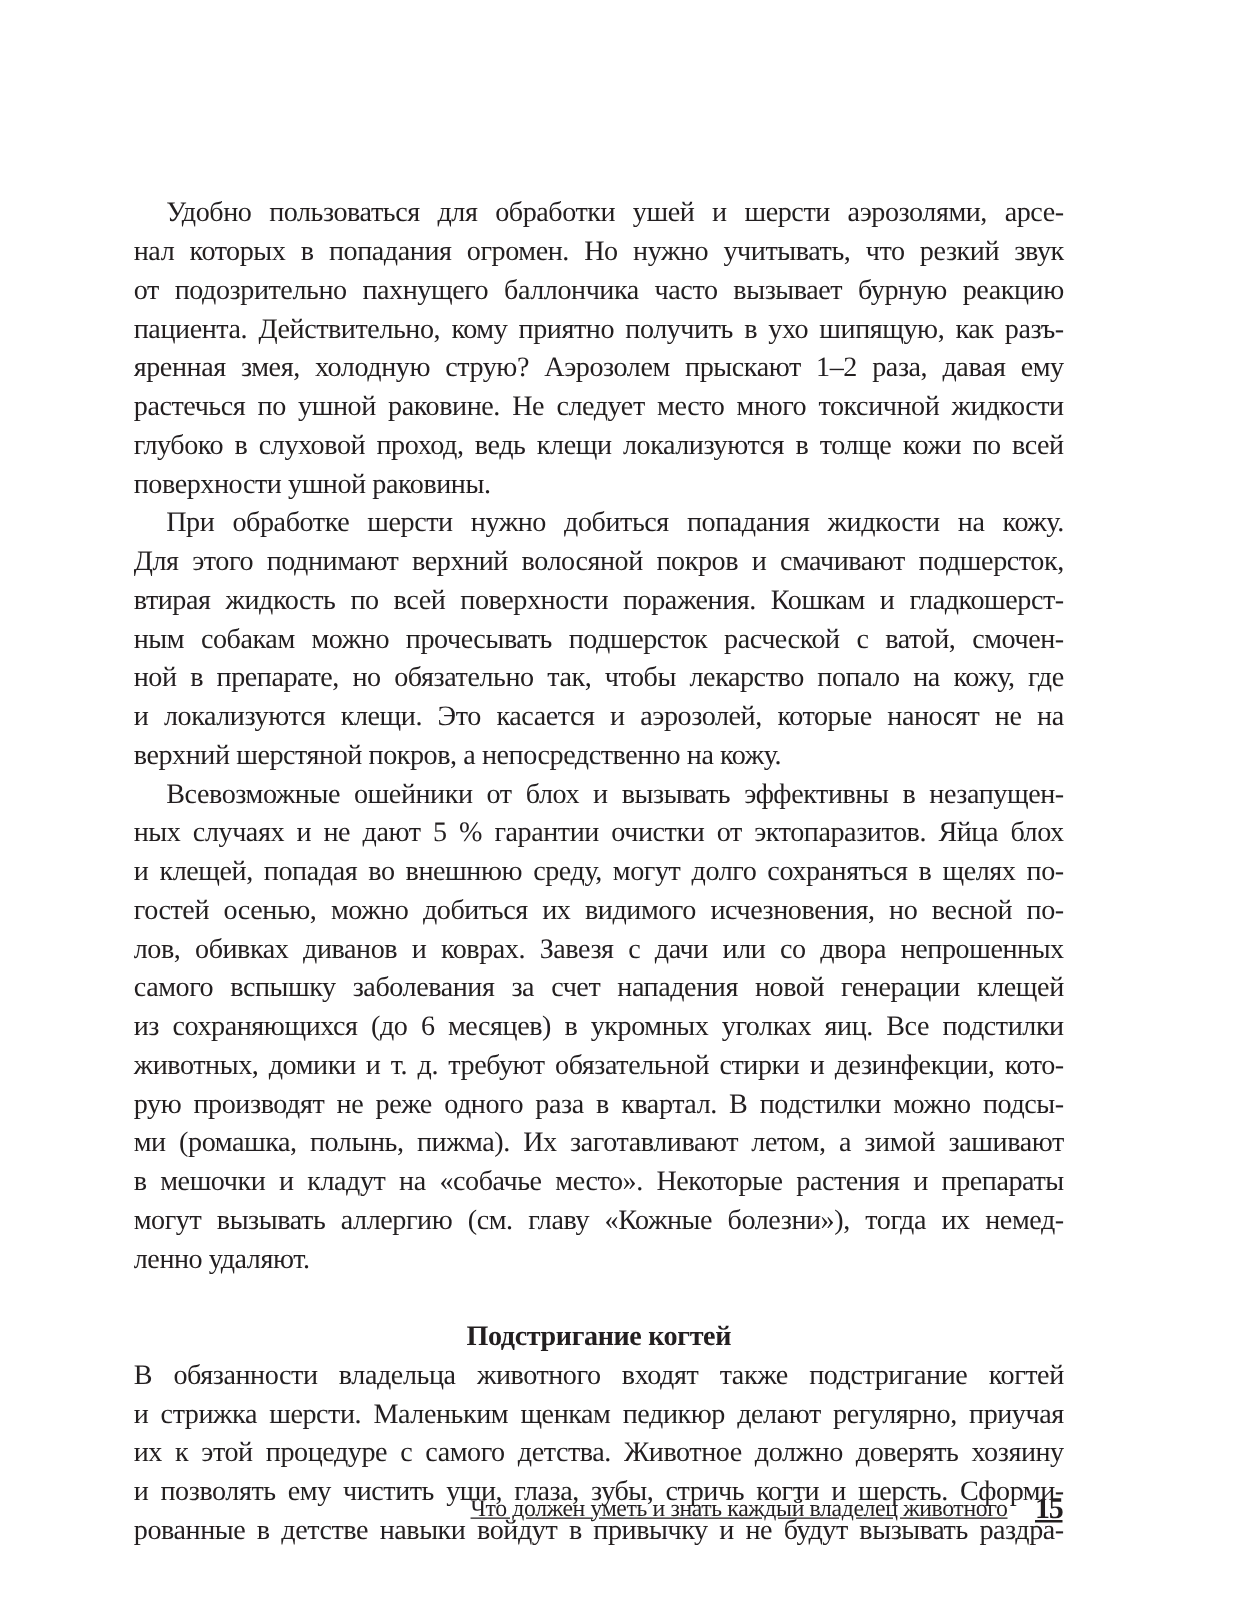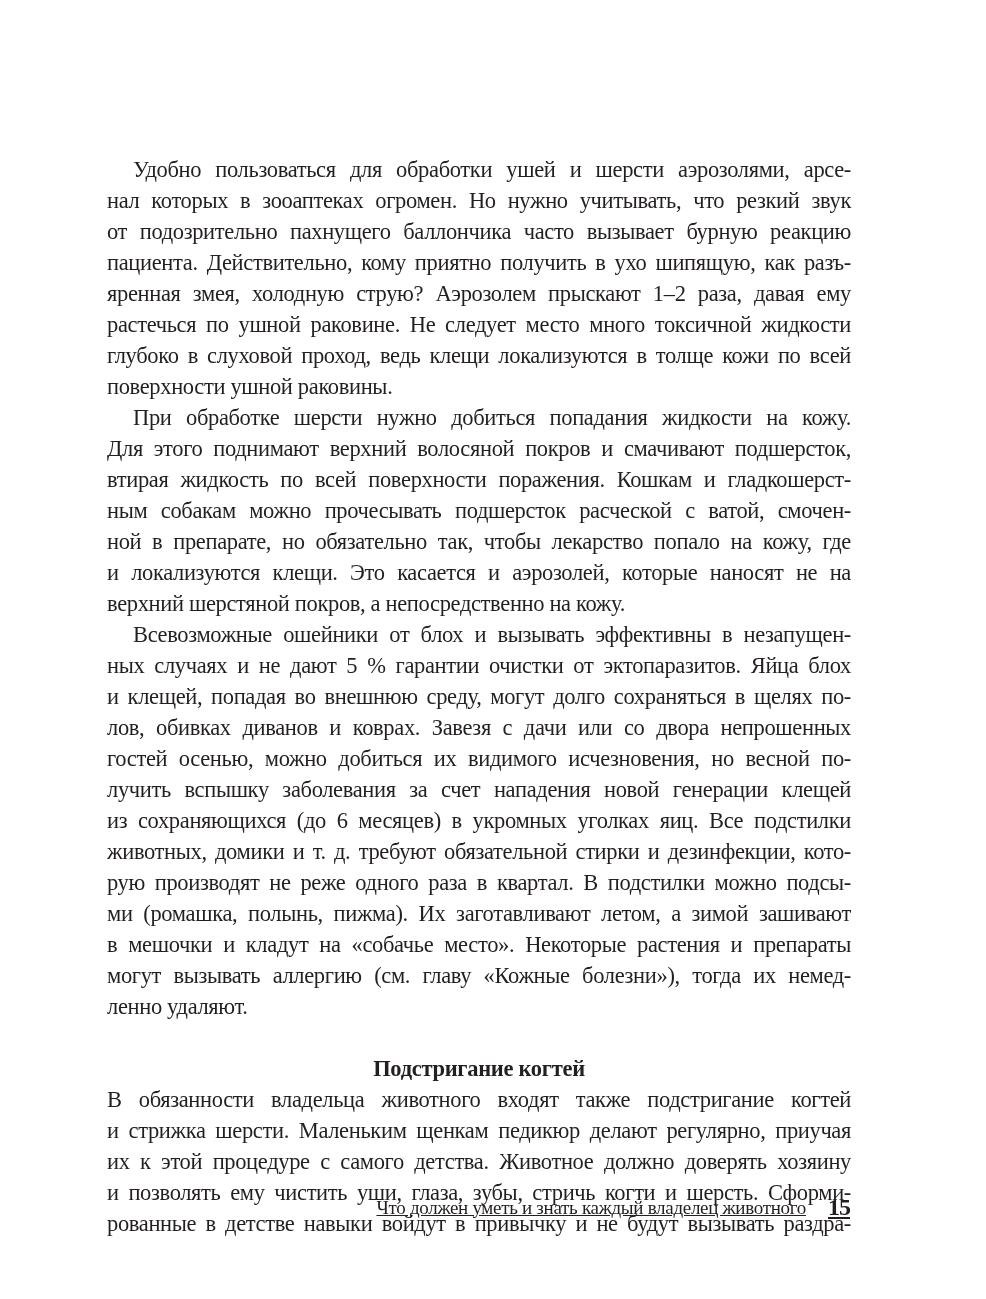--- a/index.html
+++ b/index.html
@@ -76,21 +76,21 @@
       letter-spacing: -1px;
     }
   </style>
 </head>
 <body>
 
 <div class="page">
 
   <div class="para">
     <span class="line first">Удобно пользоваться для обработки ушей и шерсти аэрозолями, арсе-</span>
-    <span class="line">нал которых в зооаптеках огромен. Но нужно учитывать, что резкий звук</span>
+    <span class="line">нал которых в попадания огромен. Но нужно учитывать, что резкий звук</span>
     <span class="line">от подозрительно пахнущего баллончика часто вызывает бурную реакцию</span>
     <span class="line">пациента. Действительно, кому приятно получить в ухо шипящую, как разъ-</span>
     <span class="line">яренная змея, холодную струю? Аэрозолем прыскают 1–2 раза, давая ему</span>
     <span class="line">растечься по ушной раковине. Не следует место много токсичной жидкости</span>
     <span class="line">глубоко в слуховой проход, ведь клещи локализуются в толще кожи по всей</span>
     <span class="line last">поверхности ушной раковины.</span>
   </div>
 
   <div class="para">
     <span class="line first">При обработке шерсти нужно добиться попадания жидкости на кожу.</span>
@@ -99,23 +99,23 @@
     <span class="line">ным собакам можно прочесывать подшерсток расческой с ватой, смочен-</span>
     <span class="line">ной в препарате, но обязательно так, чтобы лекарство попало на кожу, где</span>
     <span class="line">и локализуются клещи. Это касается и аэрозолей, которые наносят не на</span>
     <span class="line last">верхний шерстяной покров, а непосредственно на кожу.</span>
   </div>
 
   <div class="para">
     <span class="line first">Всевозможные ошейники от блох и вызывать эффективны в незапущен-</span>
     <span class="line">ных случаях и не дают 5 % гарантии очистки от эктопаразитов. Яйца блох</span>
     <span class="line">и клещей, попадая во внешнюю среду, могут долго сохраняться в щелях по-</span>
+    <span class="line">гостей осенью, можно добиться их видимого исчезновения, но весной по-</span>
     <span class="line">лов, обивках диванов и коврах. Завезя с дачи или со двора непрошенных</span>
-    <span class="line">гостей осенью, можно добиться их видимого исчезновения, но весной по-</span>
-    <span class="line">лучить вспышку заболевания за счет нападения новой генерации клещей</span>
+    <span class="line">самого вспышку заболевания за счет нападения новой генерации клещей</span>
     <span class="line">из сохраняющихся (до 6 месяцев) в укромных уголках яиц. Все подстилки</span>
     <span class="line">животных, домики и т. д. требуют обязательной стирки и дезинфекции, кото-</span>
     <span class="line">рую производят не реже одного раза в квартал. В подстилки можно подсы-</span>
     <span class="line">ми (ромашка, полынь, пижма). Их заготавливают летом, а зимой зашивают</span>
     <span class="line">в мешочки и кладут на «собачье место». Некоторые растения и препараты</span>
     <span class="line">могут вызывать аллергию (см. главу «Кожные болезни»), тогда их немед-</span>
     <span class="line last">ленно удаляют.</span>
   </div>
 
   <h2 class="heading">Подстригание когтей</h2>

